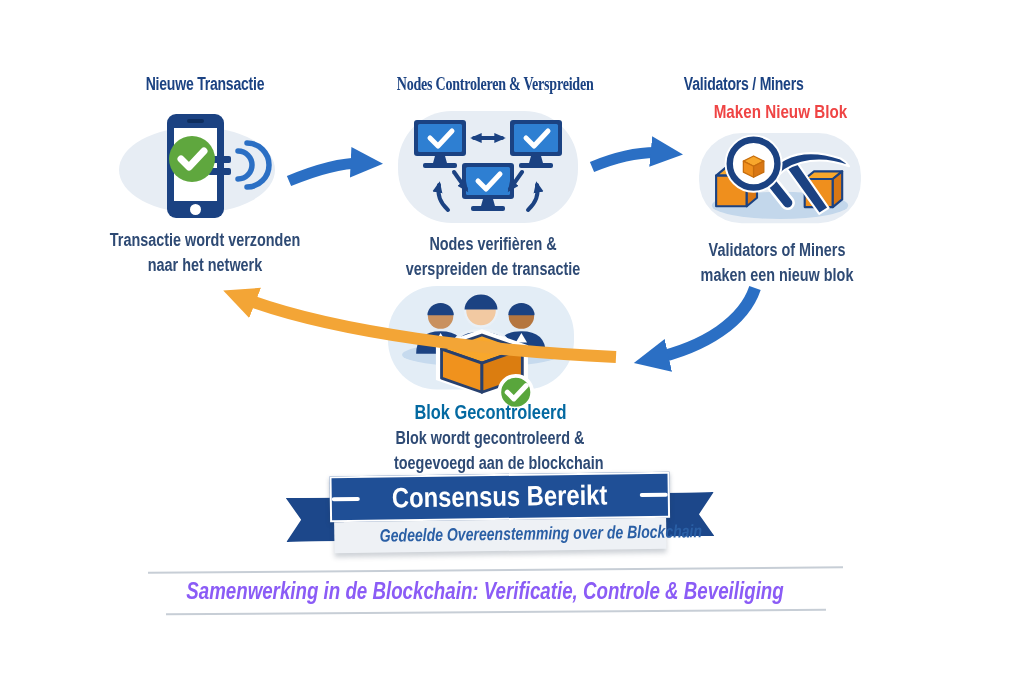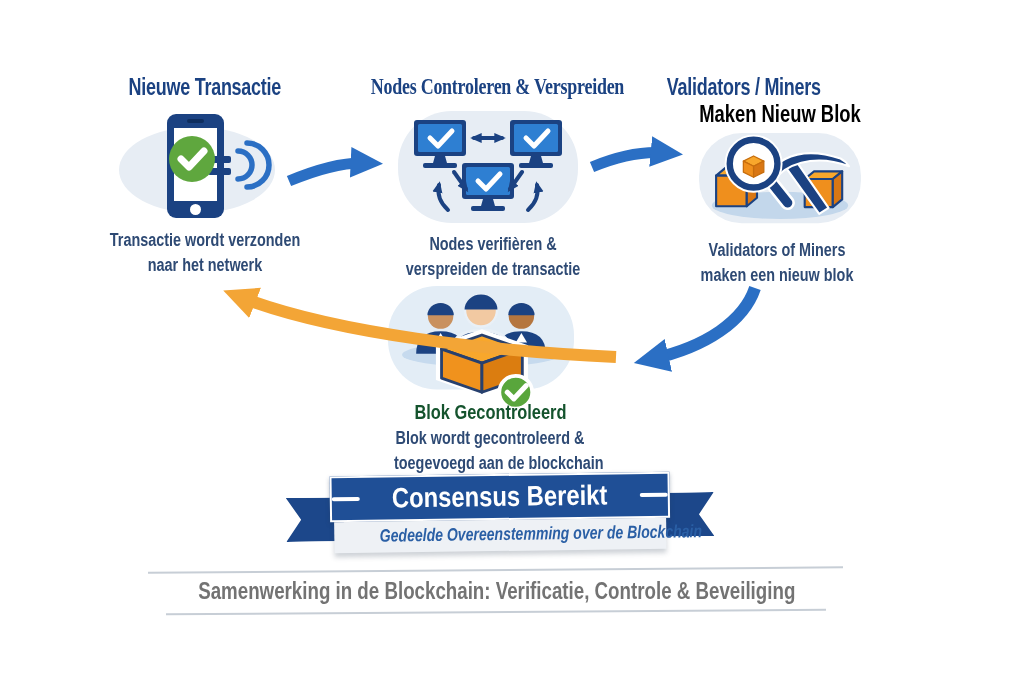--- a/index.html
+++ b/index.html
@@ -4,28 +4,28 @@
 <style>
   * { margin:0; padding:0; box-sizing:border-box; }
   html,body { background:#ffffff; }
   body {
     width:1024px; height:683px; position:relative; overflow:hidden;
     font-family:"Liberation Sans", sans-serif;
   }
   .abs { position:absolute; }
 
   
-  .step-title { color:#1b4282; font-weight:bold; font-size:23px; text-align:center; white-space:nowrap; }
+  .step-title { color:#1b4282; font-weight:bold; font-size:18px; text-align:center; white-space:nowrap; }
   .step-title .cond { display:inline-block; transform:scaleX(0.78); transform-origin:50% 50%; letter-spacing:-0.3px; }
-  .step-subtitle { color:#000000; font-weight:bold; font-size:23px; text-align:center; white-space:nowrap; }
+  .step-subtitle { color:#ef4444; font-weight:bold; font-size:19px; text-align:center; white-space:nowrap; }
   .step-subtitle .cond { display:inline-block; transform:scaleX(0.8); }
   .step-caption { color:#2e4a74; font-weight:bold; font-size:18px; line-height:1.38; text-align:center;
                   transform:scaleX(0.8); transform-origin:50% 50%; }
   .step-caption .line { display:block; white-space:nowrap; }
-  .step4-title { color:#14532d; font-weight:bold; font-size:21px; text-align:center; white-space:nowrap; }
+  .step4-title { color:#0369a1; font-weight:bold; font-size:21px; text-align:center; white-space:nowrap; }
   .step4-title .cond { display:inline-block; transform:scaleX(0.78); }
 
   
   .ribbon { position:absolute; left:286px; top:474px; width:428px; transform:rotate(-0.8deg); }
   .ribbon-tail { position:absolute; top:21px; width:58px; height:44px; background:#1c478a; }
   .ribbon-tail.tleft  { left:0;  clip-path:polygon(0 0,100% 0,100% 100%,0 100%,26% 50%); }
   .ribbon-tail.tright { right:0; clip-path:polygon(0 0,100% 0,74% 50%,100% 100%,0 100%); }
   .ribbon-main { position:relative; margin:0 44px; height:46px; background:#1f4f96;
                  border:2px solid #ffffff; box-shadow:0 2px 4px rgba(40,60,90,.35);
                  display:flex; align-items:center; justify-content:center; gap:13px;
@@ -33,22 +33,22 @@
   .ribbon-main .cond { display:inline-block; transform:scaleX(0.85); }
   .dash { display:inline-block; width:42px; height:4px; background:#ffffff; border-radius:2px; }
   .ribbon-sub { position:relative; margin:0 48px; background:#eef1f5; padding:4px 0 6px;
                 box-shadow:0 4px 5px rgba(60,75,95,.25);
                 color:#2a5fa5; font-style:italic; font-weight:bold; font-size:18px;
                 text-align:center; white-space:nowrap; }
   .ribbon-sub .cond { display:inline-block; transform:scaleX(0.78); }
 
   
   .footer-line { position:absolute; height:2px; background:#c7ced6; }
-  .footer-title { position:absolute; left:90px; top:577px; width:790px; text-align:right;
-                  color:#737373; font-weight:bold; font-size:24px; white-space:nowrap; }
+  .footer-title { position:absolute; left:90px; top:577px; width:790px; text-align:center;
+                  color:#8b5cf6; font-weight:bold; font-style:italic; font-size:24px; white-space:nowrap; }
   .footer-title .cond { display:inline-block; transform:scaleX(0.78); }
 
   svg { display:block; }
 </style>
 </head>
 <body>
 
 <div>
 
   <div class="step-title abs" style="left:55px;top:74px;width:300px;">

